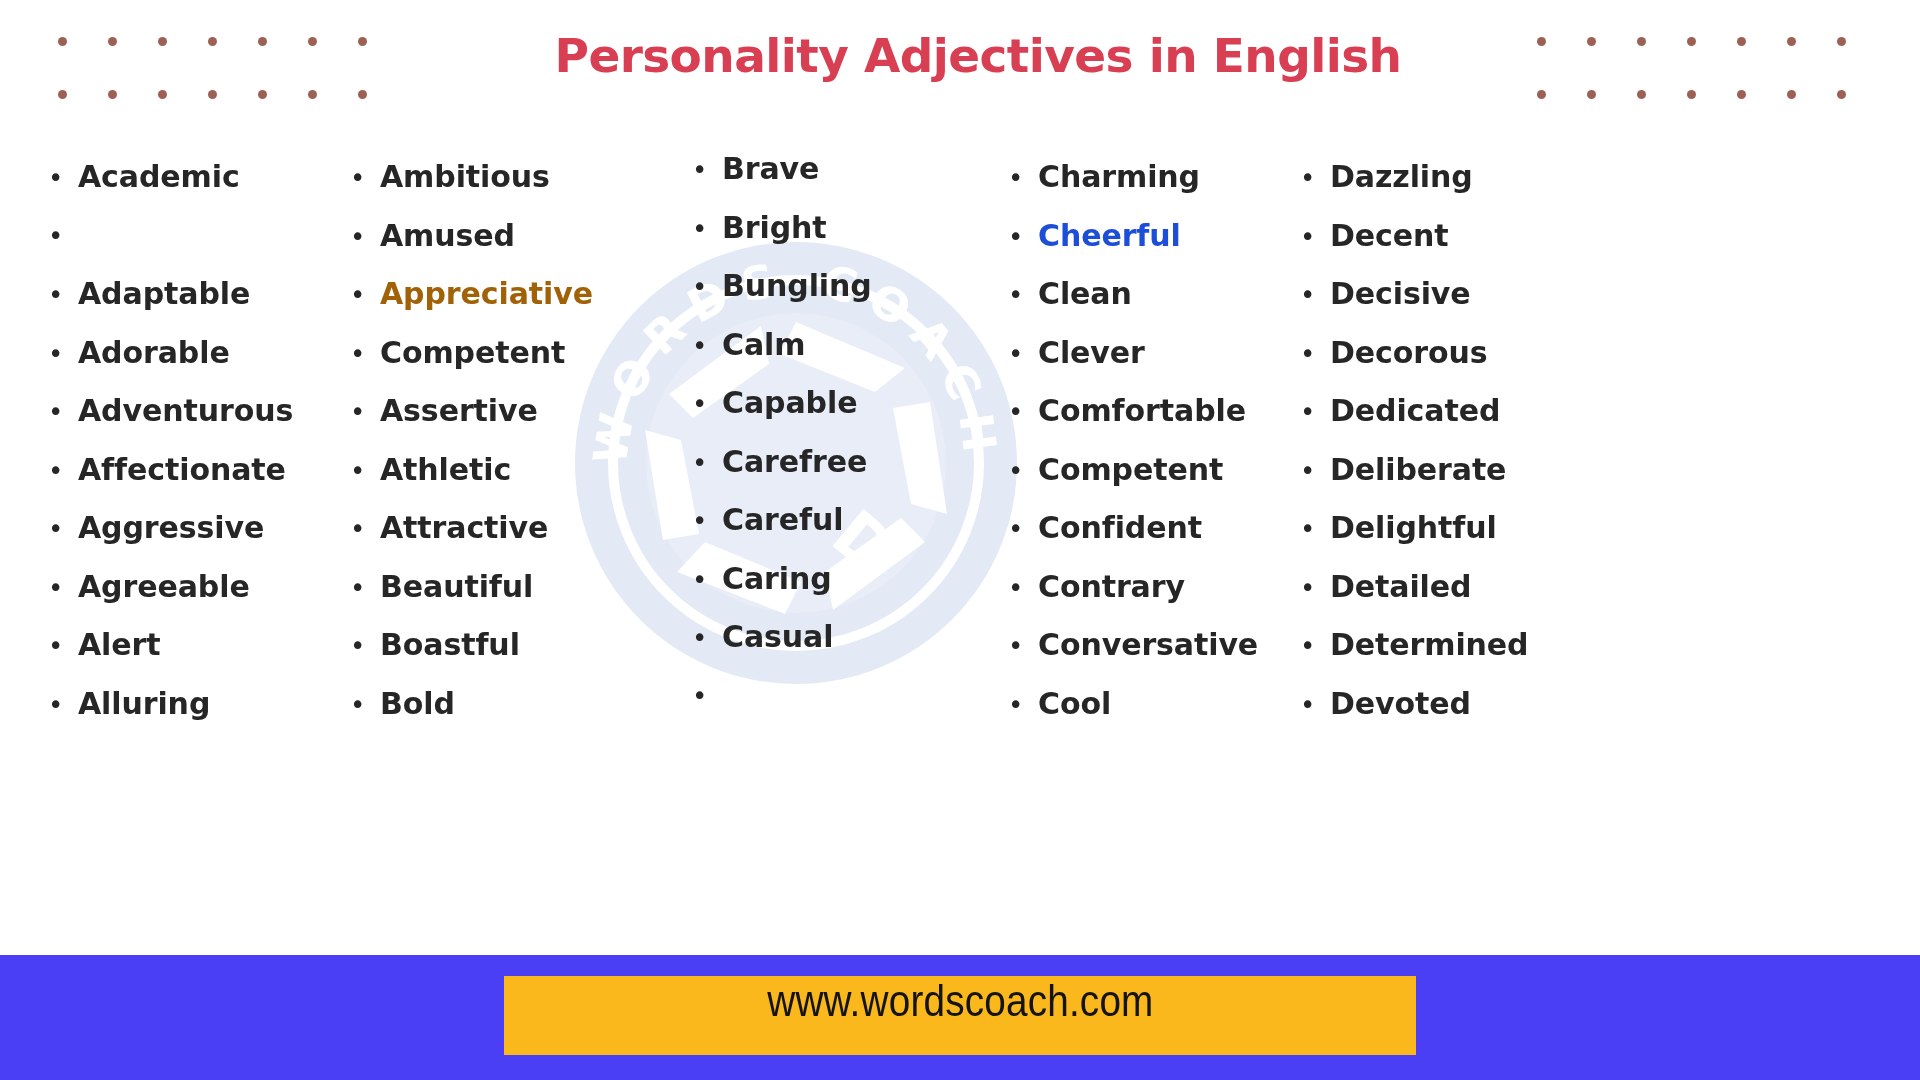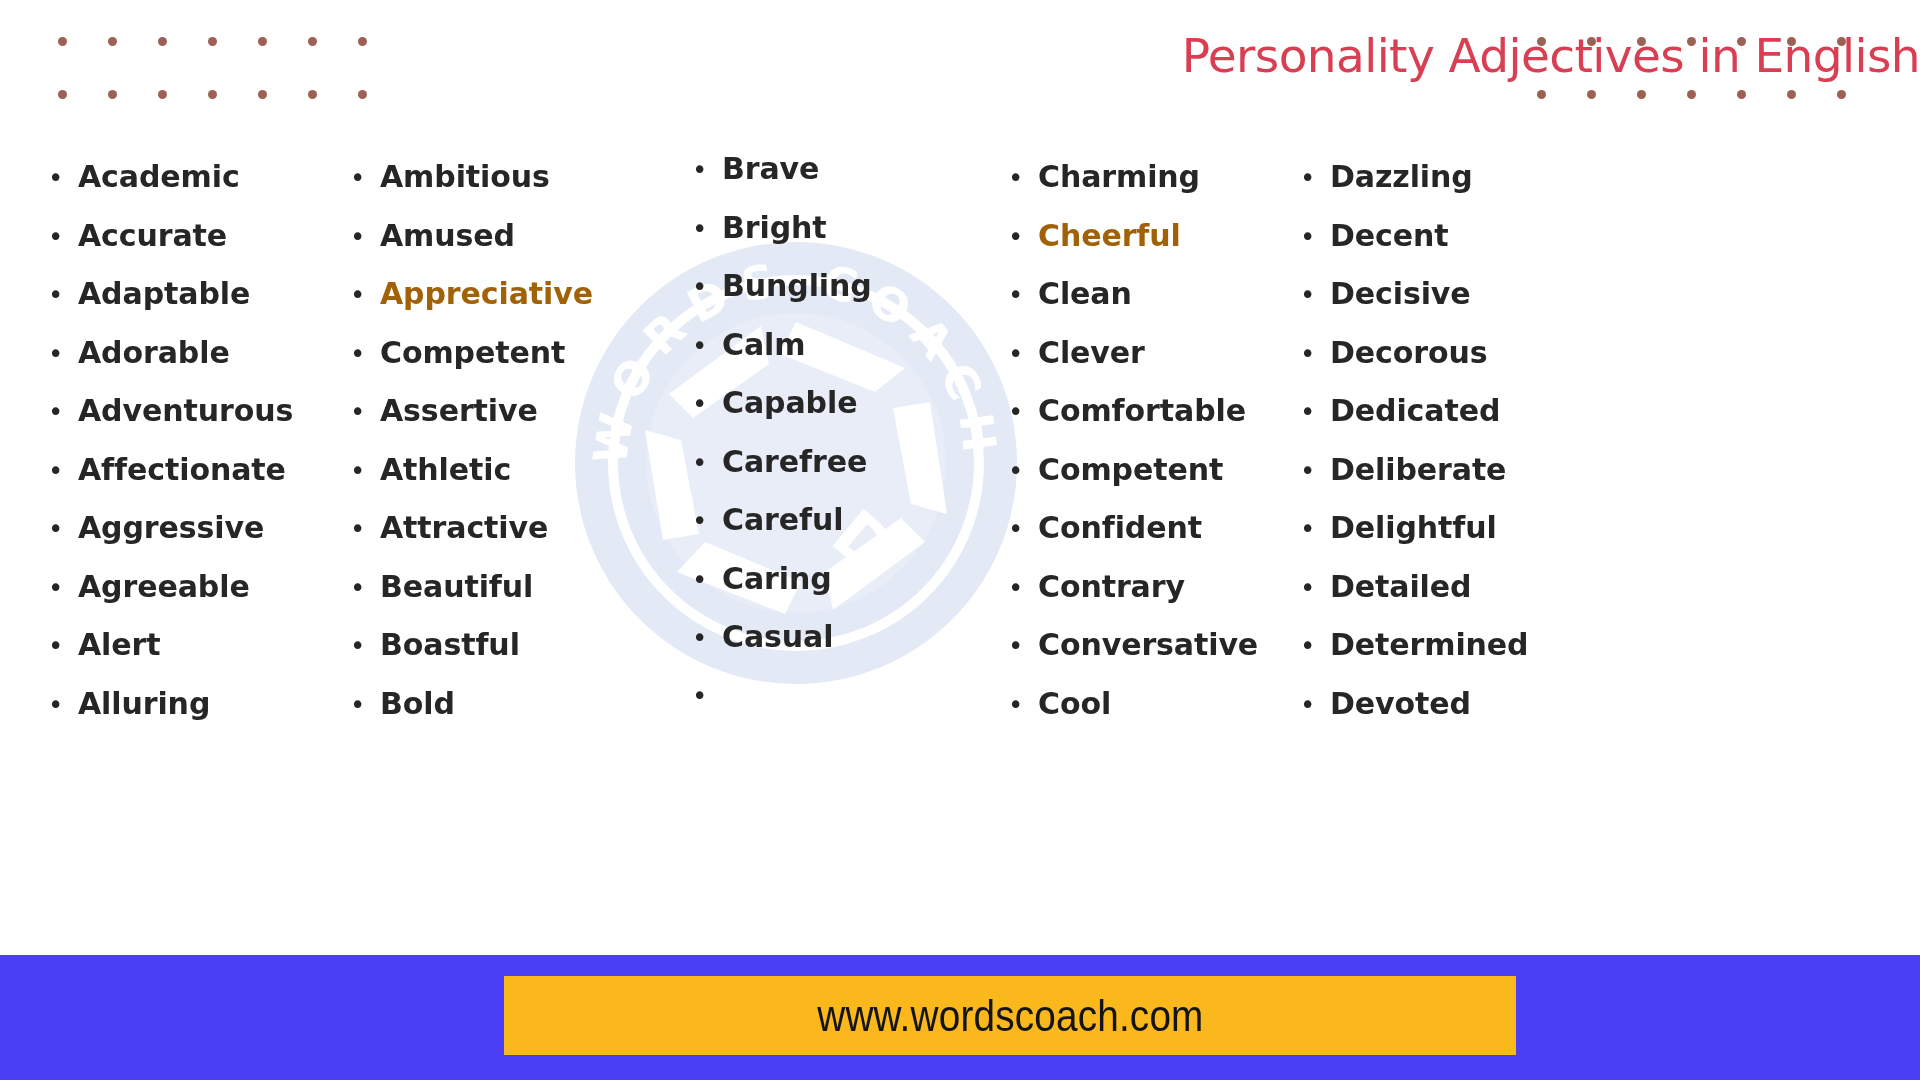--- a/index.html
+++ b/index.html
@@ -19,23 +19,23 @@
   
   .dotgrid { position:absolute; display:grid; }
   .dotgrid .dot { width:9px; height:9px; border-radius:50%; background:#9C6055; }
   #dots-left  { left:58px;  top:37px;  grid-template-columns:repeat(7,50px); grid-template-rows:repeat(2,53px); }
   #dots-right { left:1537px; top:37px; grid-template-columns:repeat(7,50px); grid-template-rows:repeat(2,53px); }
 
   
   #page-title {
     position:absolute;
     left:0; right:0; top:28px;
-    text-align:right;
+    text-align:center;
     font-size:47px;
-    font-weight:400;
+    font-weight:700;
     letter-spacing:-0.6px;
     color:#D93F52;
     font-family:"DejaVu Sans", sans-serif;
     white-space:nowrap;
     padding-left:36px;
   }
 
   
   #watermark {
     position:absolute;
@@ -92,24 +92,23 @@
   #footer-bar {
     position:absolute;
     left:0; top:955px;
     width:1920px; height:125px;
     background:#4B3FF5;
     z-index:5;
   }
   #footer-url-box {
     position:absolute;
     left:504px; top:21px;
-    width:1012px; height:79px;
+    width:912px; height:79px;
     background:#FBB81C;
     display:flex;
-    align-items:center;
     justify-content:center;
   }
   #footer-url-text {
     font-family:"Liberation Sans Narrow","Liberation Sans", sans-serif;
     font-size:44px;
     font-weight:400;
     color:#141414;
     letter-spacing:0.2px;
     transform:scaleX(0.88);
     transform-origin:center;
@@ -190,21 +189,20 @@
   </div>
 
   <div id="columns">
     <ul id="col-1" class="word-col">
         <li class="word-item">
           <span class="word-bullet" style="color: rgb(38, 38, 38);">•</span>
           <span class="word-label" style="color: rgb(38, 38, 38);">Academic</span>
         </li>
         <li class="word-item">
           <span class="word-bullet" style="color: rgb(38, 38, 38);">•</span>
-          <span class="word-label" style="color: rgb(38, 38, 38);">Accurate</span>
         </li>
         <li class="word-item">
           <span class="word-bullet" style="color: rgb(38, 38, 38);">•</span>
           <span class="word-label" style="color: rgb(38, 38, 38);">Adaptable</span>
         </li>
         <li class="word-item">
           <span class="word-bullet" style="color: rgb(38, 38, 38);">•</span>
           <span class="word-label" style="color: rgb(38, 38, 38);">Adorable</span>
         </li>
         <li class="word-item">
@@ -315,21 +313,21 @@
           <span class="word-bullet" style="color: rgb(38, 38, 38);">•</span>
         </li>
       </ul>
     <ul id="col-4" class="word-col">
         <li class="word-item">
           <span class="word-bullet" style="color: rgb(38, 38, 38);">•</span>
           <span class="word-label" style="color: rgb(38, 38, 38);">Charming</span>
         </li>
         <li class="word-item">
           <span class="word-bullet" style="color: rgb(38, 38, 38);">•</span>
-          <span class="word-label" style="color: #a16207;">Cheerful</span>
+          <span class="word-label" style="color: #1d4ed8;">Cheerful</span>
         </li>
         <li class="word-item">
           <span class="word-bullet" style="color: rgb(38, 38, 38);">•</span>
           <span class="word-label" style="color: rgb(38, 38, 38);">Clean</span>
         </li>
         <li class="word-item">
           <span class="word-bullet" style="color: rgb(38, 38, 38);">•</span>
           <span class="word-label" style="color: rgb(38, 38, 38);">Clever</span>
         </li>
         <li class="word-item">

